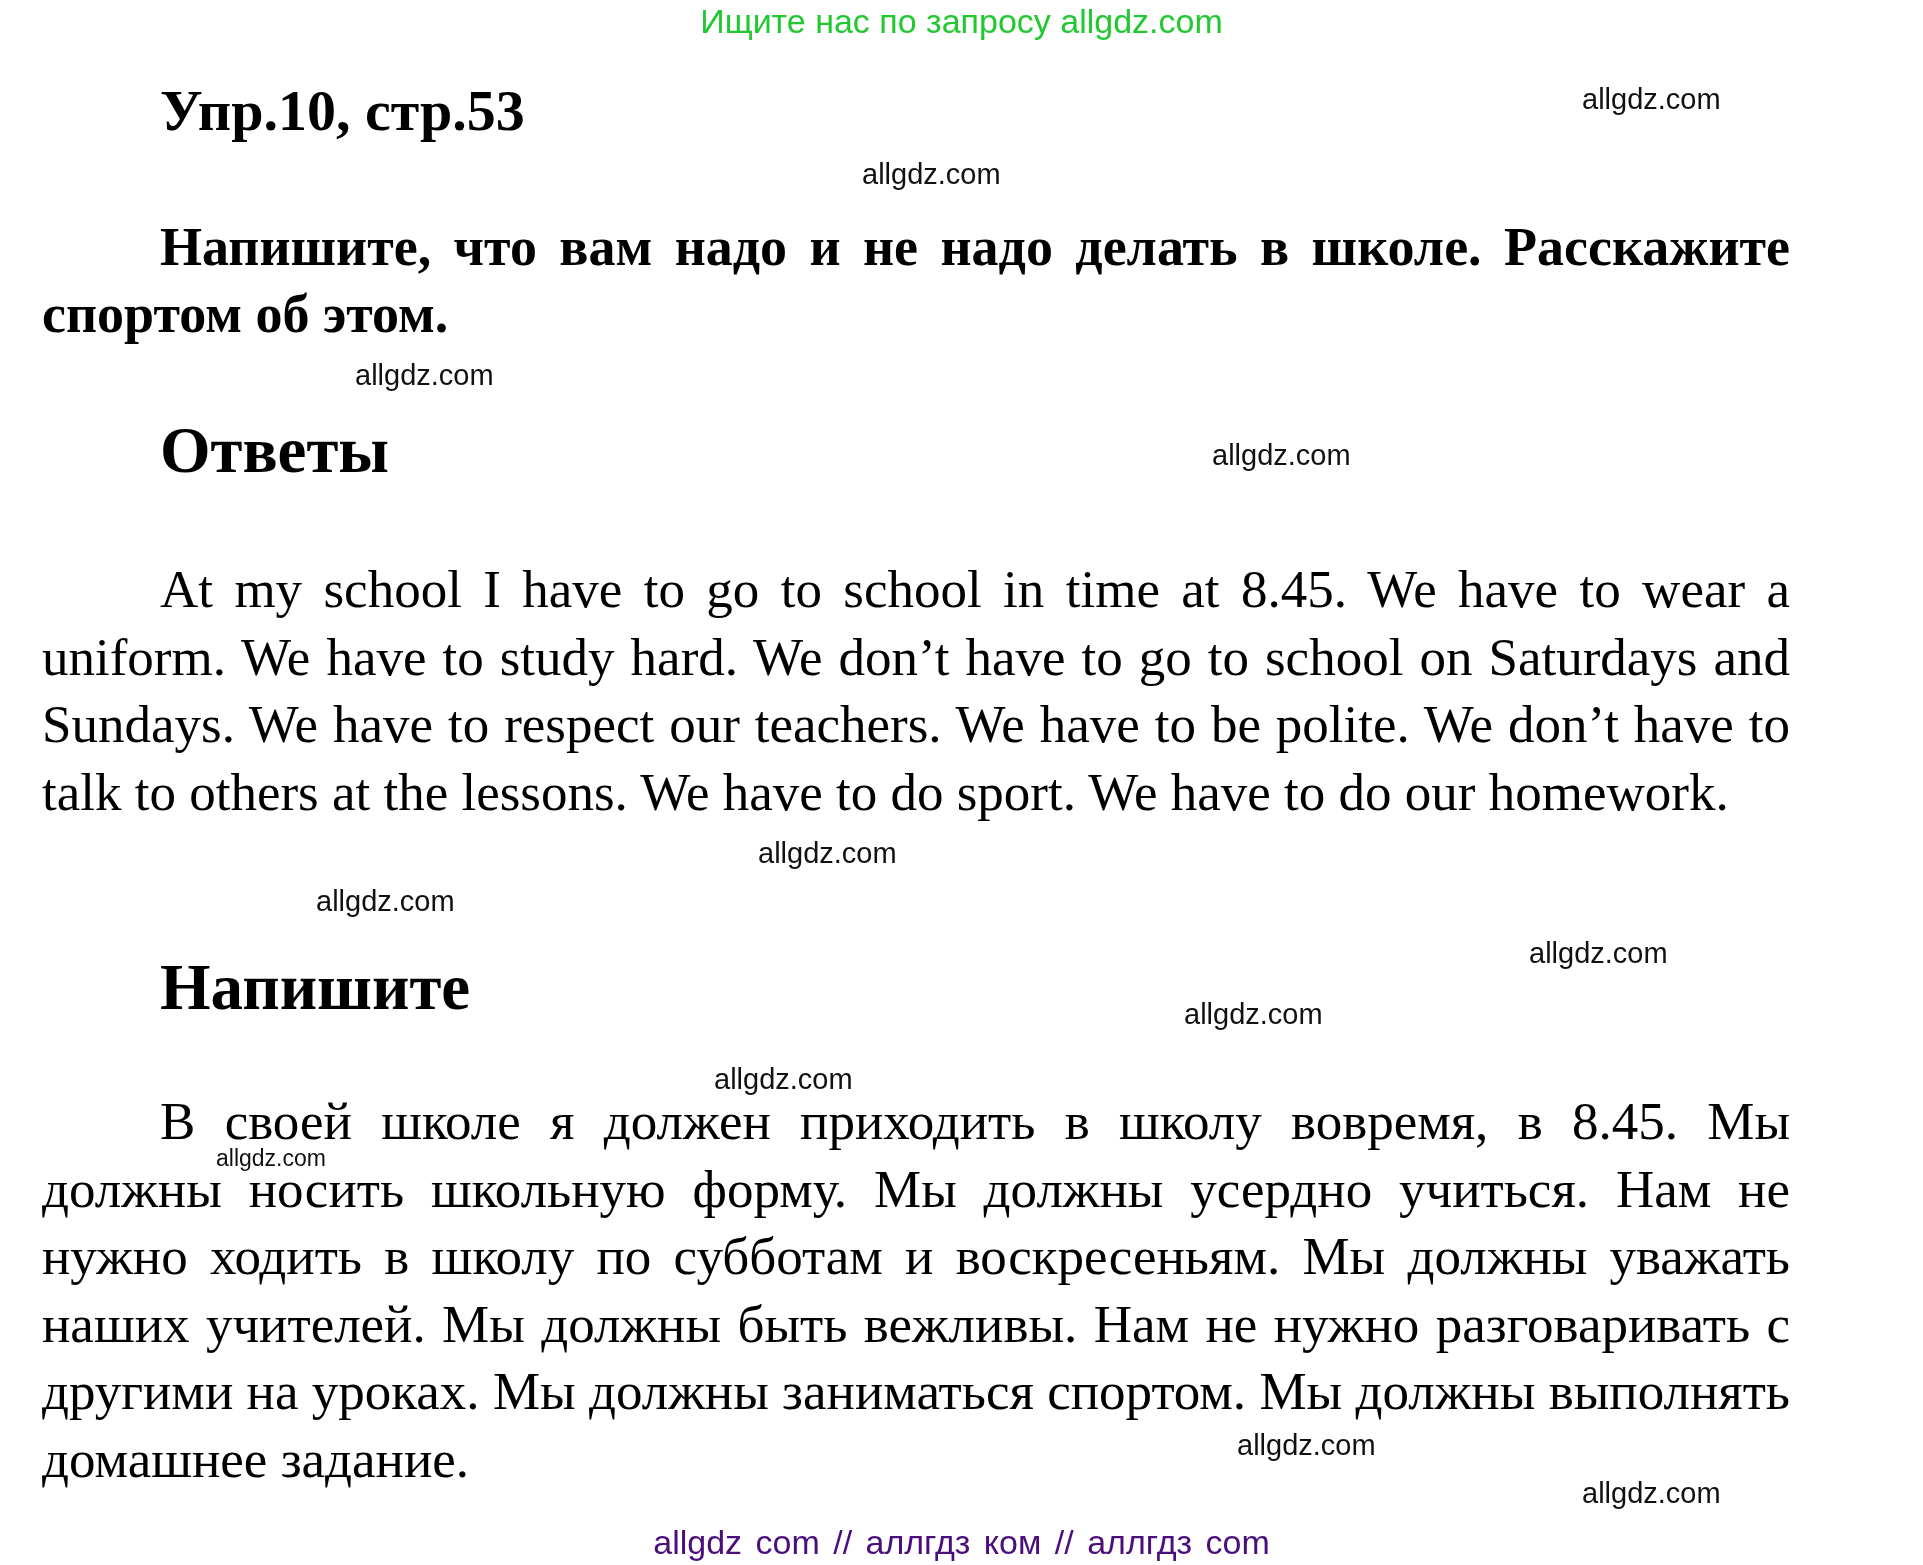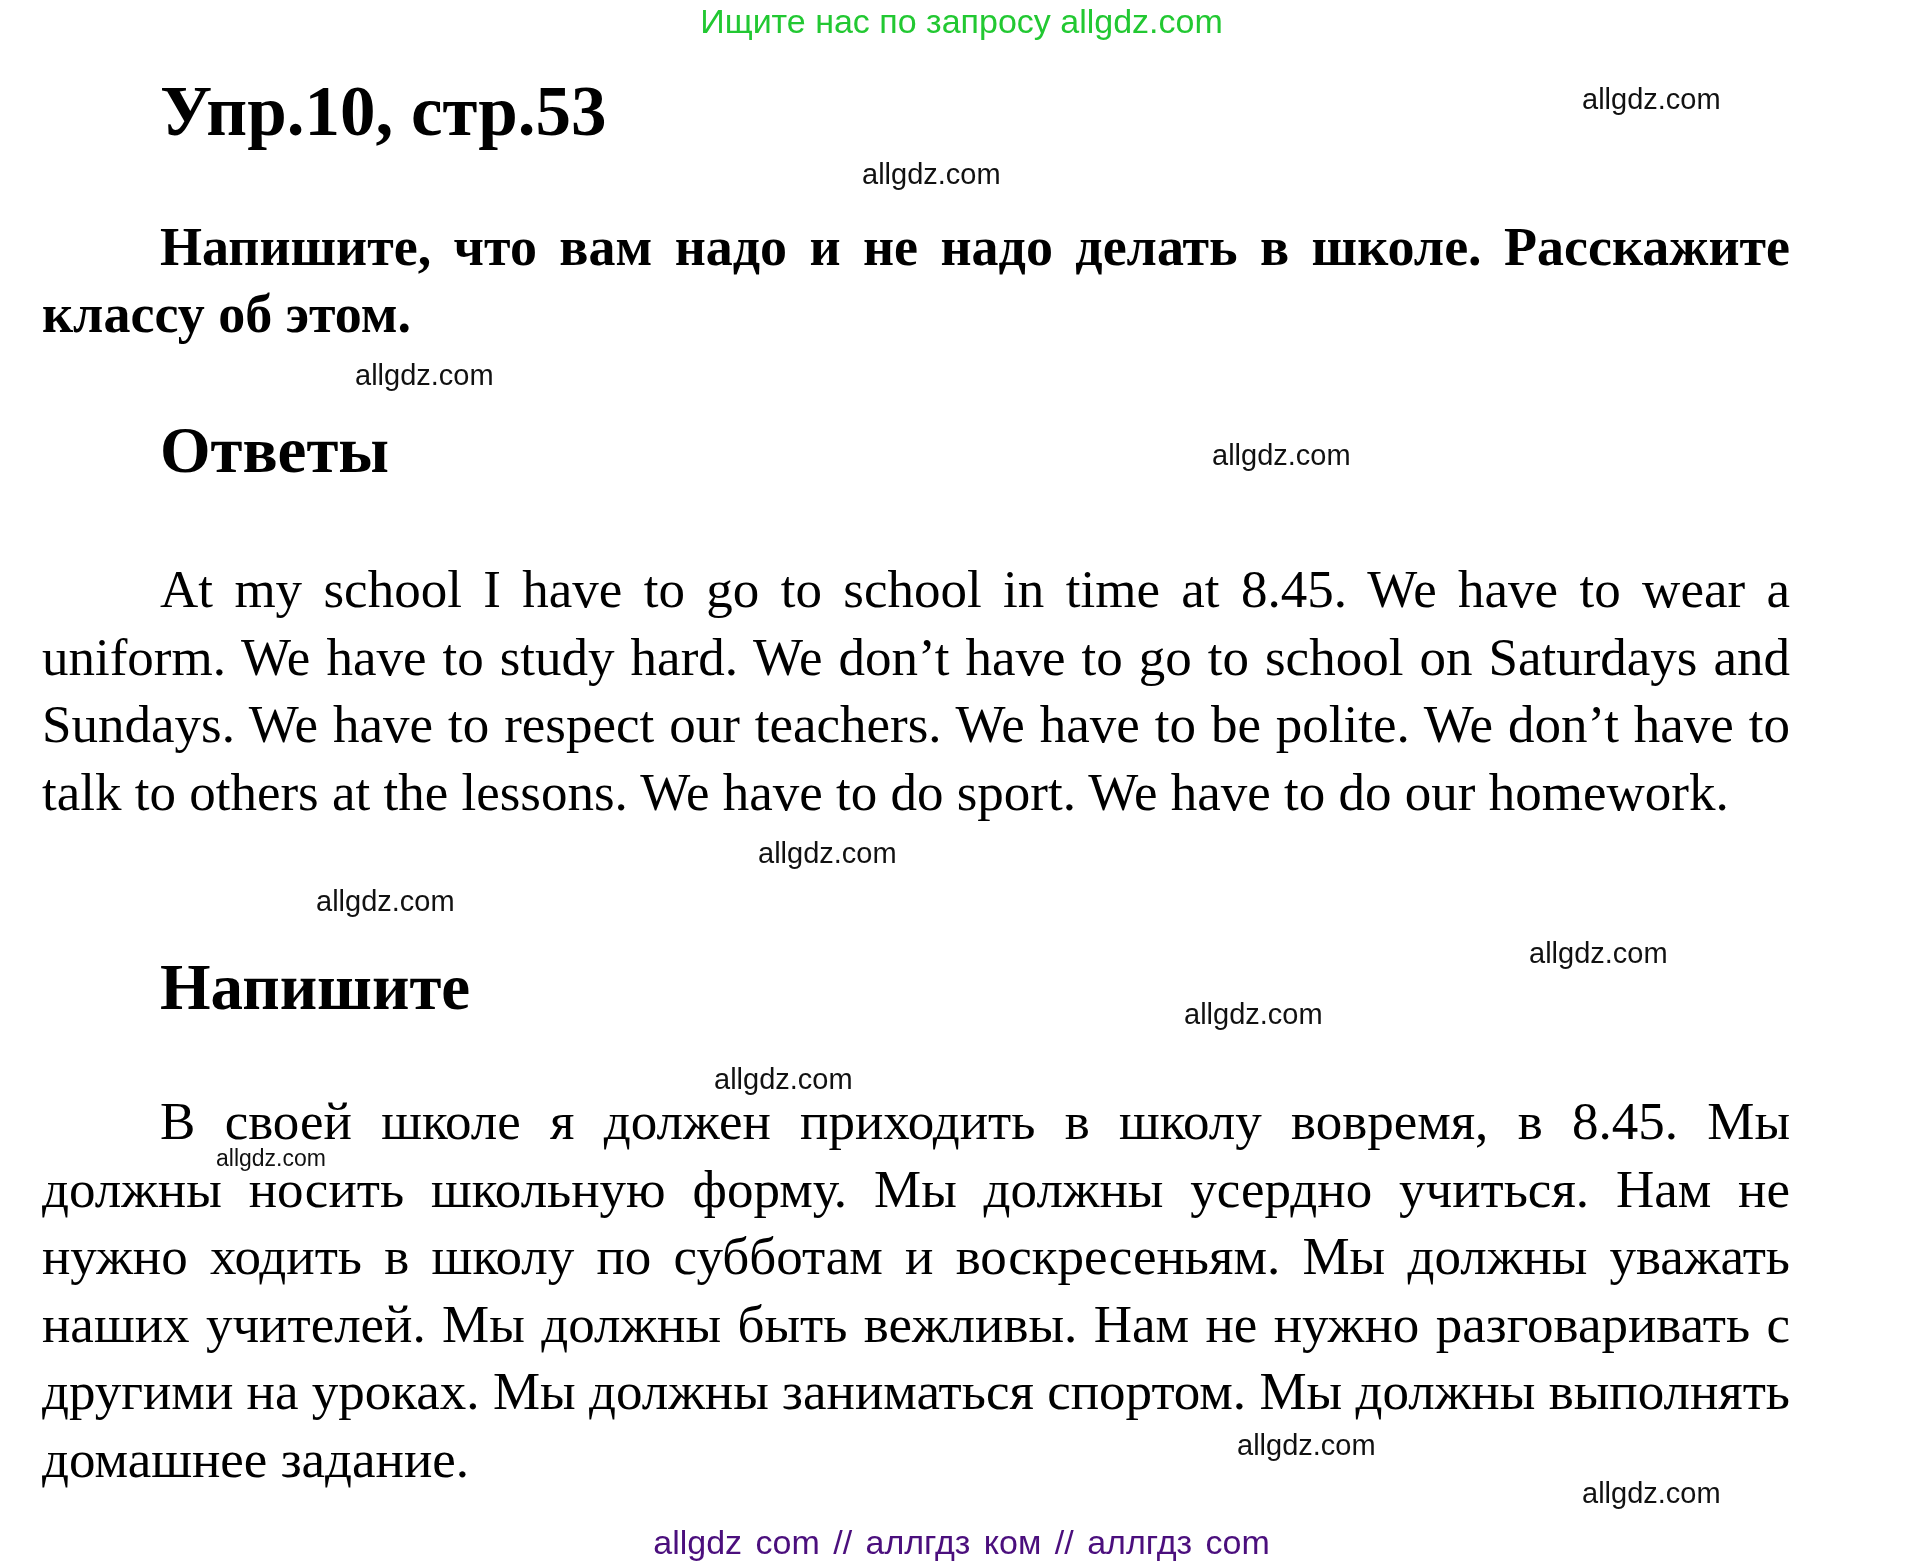--- a/index.html
+++ b/index.html
@@ -5,21 +5,21 @@
   html, body { margin: 0; padding: 0; background: #ffffff; }
   body { width: 1923px; height: 1565px; position: relative; overflow: hidden; }
   .abs { position: absolute; white-space: nowrap; }
   .top-banner {
     left: 0; width: 1923px; top: 0; text-align: center;
     font-family: "Liberation Sans", sans-serif; font-size: 34px; line-height: 42px;
     color: #22c832;
   }
   .title {
     left: 160px; top: 76px;
-    font-family: "Liberation Serif", serif; font-weight: bold; font-size: 71px; line-height: 70px;
+    font-family: "Liberation Serif", serif; font-weight: bold; font-size: 58px; line-height: 70px;
     color: #000;
   }
   .heading {
     font-family: "Liberation Serif", serif; font-weight: bold; font-size: 65px; line-height: 66px;
     color: #000;
   }
   .task {
     left: 42px; top: 214px; width: 1748px;
     font-family: "Liberation Serif", serif; font-weight: bold; font-size: 54px; line-height: 67px;
     color: #000; white-space: normal; text-align: justify; text-indent: 118px;
@@ -39,21 +39,21 @@
     color: #4b0f7d; word-spacing: 4px;
   }
 </style>
 </head>
 <body>
 
 <div class="abs top-banner">Ищите нас по запросу allgdz.com</div>
 
 <div class="abs title">Упр.10, стр.53</div>
 
-<div class="abs task">Напишите, что вам надо и не надо делать в школе. Расскажите классу об этом.</div>
+<div class="abs task">Напишите, что вам надо и не надо делать в школе. Расскажите спортом об этом.</div>
 
 <div class="abs heading" style="left:160px; top:417px;">Ответы</div>
 
 <div class="abs para" style="top:549px;margin-top:7px;">At my school I have to go to school in time at 8.45. We have to wear a uniform. We have to study hard. We don’t have to go to school on Saturdays and Sundays. We have to respect our teachers. We have to be polite. We don’t have to talk to others at the lessons. We have to do sport. We have to do our homework.</div>
 
 <div class="abs heading" style="left:160px; top:954px;">Напишите</div>
 
 <div class="abs para" style="top:1088px;">В своей школе я должен приходить в школу вовремя, в 8.45. Мы должны носить школьную форму. Мы должны усердно учиться. Нам не нужно ходить в школу по субботам и воскресеньям. Мы должны уважать наших учителей. Мы должны быть вежливы. Нам не нужно разговаривать с другими на уроках. Мы должны заниматься спортом. Мы должны выполнять домашнее задание.</div>
 
 <div class="abs wm" style="left:1582px; top:82px;">allgdz.com</div>

